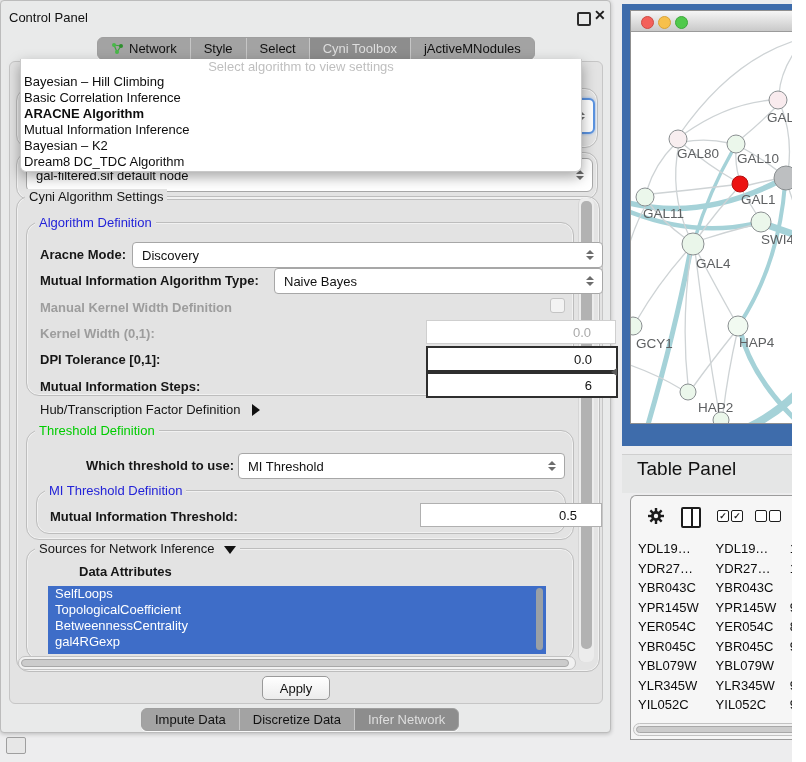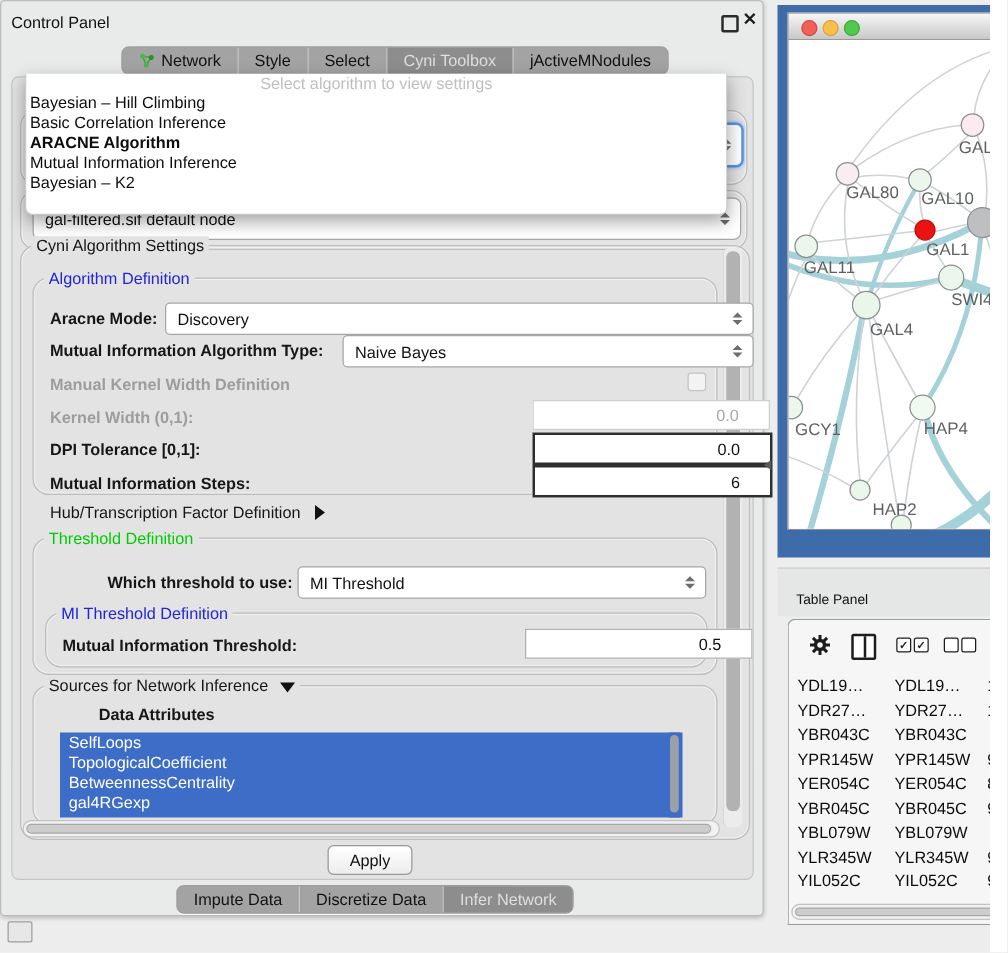--- a/index.html
+++ b/index.html
@@ -57,21 +57,21 @@
   .tri-d{display:inline-block;width:0;height:0;border-left:6px solid transparent;border-right:6px solid transparent;border-top:8px solid #111;vertical-align:-1px;}
   
   #net-frame{left:622px;top:4px;width:184px;height:442px;background:var(--frame);}
   #net-win{position:absolute;left:8px;top:6px;right:0;bottom:22px;background:#fff;border:1px solid #8f8f8f;border-right:none;}
   #net-titlebar{position:absolute;left:0;top:0;right:0;height:20px;background:linear-gradient(#f6f6f6,#c9c9c9);border-bottom:1px solid #9b9b9b;}
   .tl{position:absolute;top:4.5px;width:11px;height:11px;border-radius:50%;}
   #net-canvas{position:absolute;left:0;top:21px;right:0;bottom:0;background:#fff;overflow:hidden;}
   #grip{position:absolute;right:0;bottom:2px;width:16px;height:16px;opacity:.8;}
   
   #tp-header{left:622px;top:454px;width:184px;height:38px;background:#e5e6e6;border-top:1px solid #cfcfcf;}
-  #tp-title{position:absolute;left:15px;top:19px;font-size:11px;color:#111;}
+  #tp-title{position:absolute;left:15px;top:3px;font-size:19px;color:#111;}
   #tbl-win{left:630px;top:495px;width:176px;height:243px;background:#f6f6f6;border:1px solid #9c9c9c;border-right:none;border-radius:6px 0 0 0;overflow:hidden;}
   #tbl-toolbar{position:absolute;left:0;top:0;right:0;height:43px;}
   .ticon{position:absolute;top:11px;}
   .colicon{width:16px;height:17px;border:2px solid #1d1d1d;border-radius:2px;background:#fff;}
   .colicon i{position:absolute;left:50%;top:0;bottom:0;width:2px;background:#1d1d1d;}
   .cbx{width:10px;height:10px;border:1.5px solid #1d1d1d;border-radius:2px;background:#fff;font-size:9px;line-height:10px;text-align:center;color:#1d1d1d;font-weight:bold;}
   .fileicon{width:15px;height:20px;border:2px solid #1d1d1d;background:#fff;}
   #tbl-grid{position:absolute;left:0;top:43px;right:0;}
   .hrow{display:flex;height:22px;border-top:1px solid #9f9f9f;border-bottom:1px solid #9f9f9f;}
   .hcell{font-size:13px;display:flex;align-items:center;justify-content:center;border-right:1px solid #9f9f9f;background:#e7e7e7;color:#111;}
@@ -233,20 +233,21 @@
           <span>Apply</span>
         </div>
 
       <div id="popup" class="abs" style="left:10px;top:-3px;">
           <div class="ph">Select algorithm to view settings</div>
           <div class="item">Bayesian – Hill Climbing</div>
           <div class="item">Basic Correlation Inference</div>
           <div class="item hl">ARACNE Algorithm</div>
           <div class="item">Mutual Information Inference</div>
           <div class="item">Bayesian – K2</div>
+          <div class="item">Dream8 DC_TDC Algorithm</div>
         </div>
     </div>
 
     <div id="bottom-tabs" class="abs seg">
         <span class="s">
           <span>Impute Data</span>
         </span>
         <span class="s">
           <span>Discretize Data</span>
         </span>

